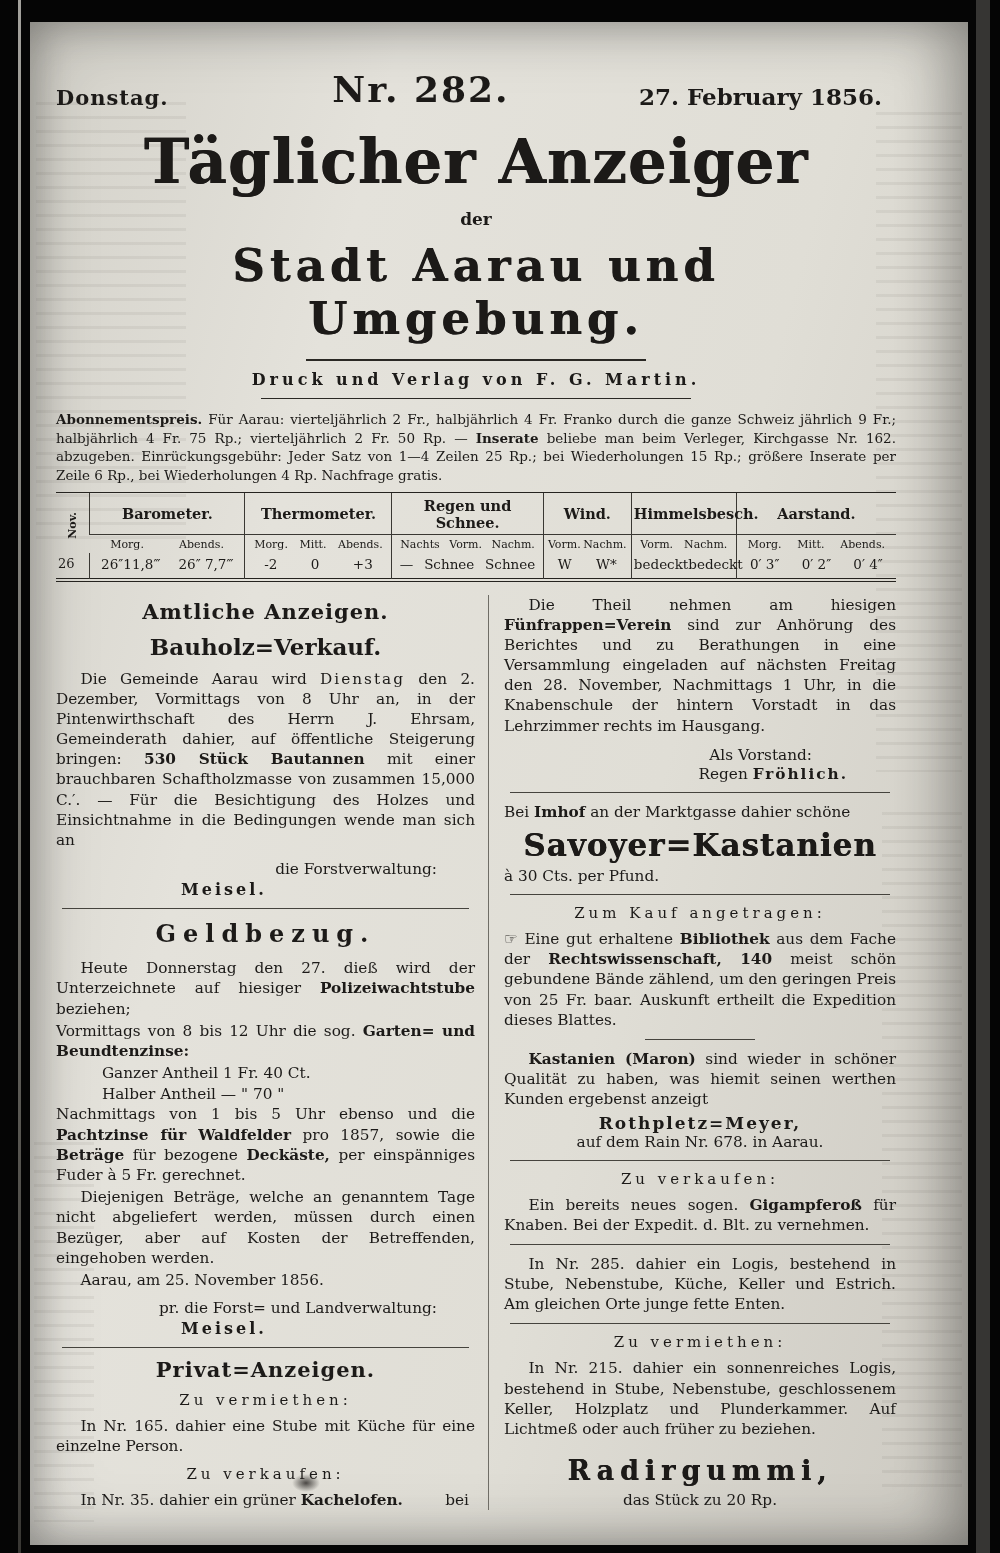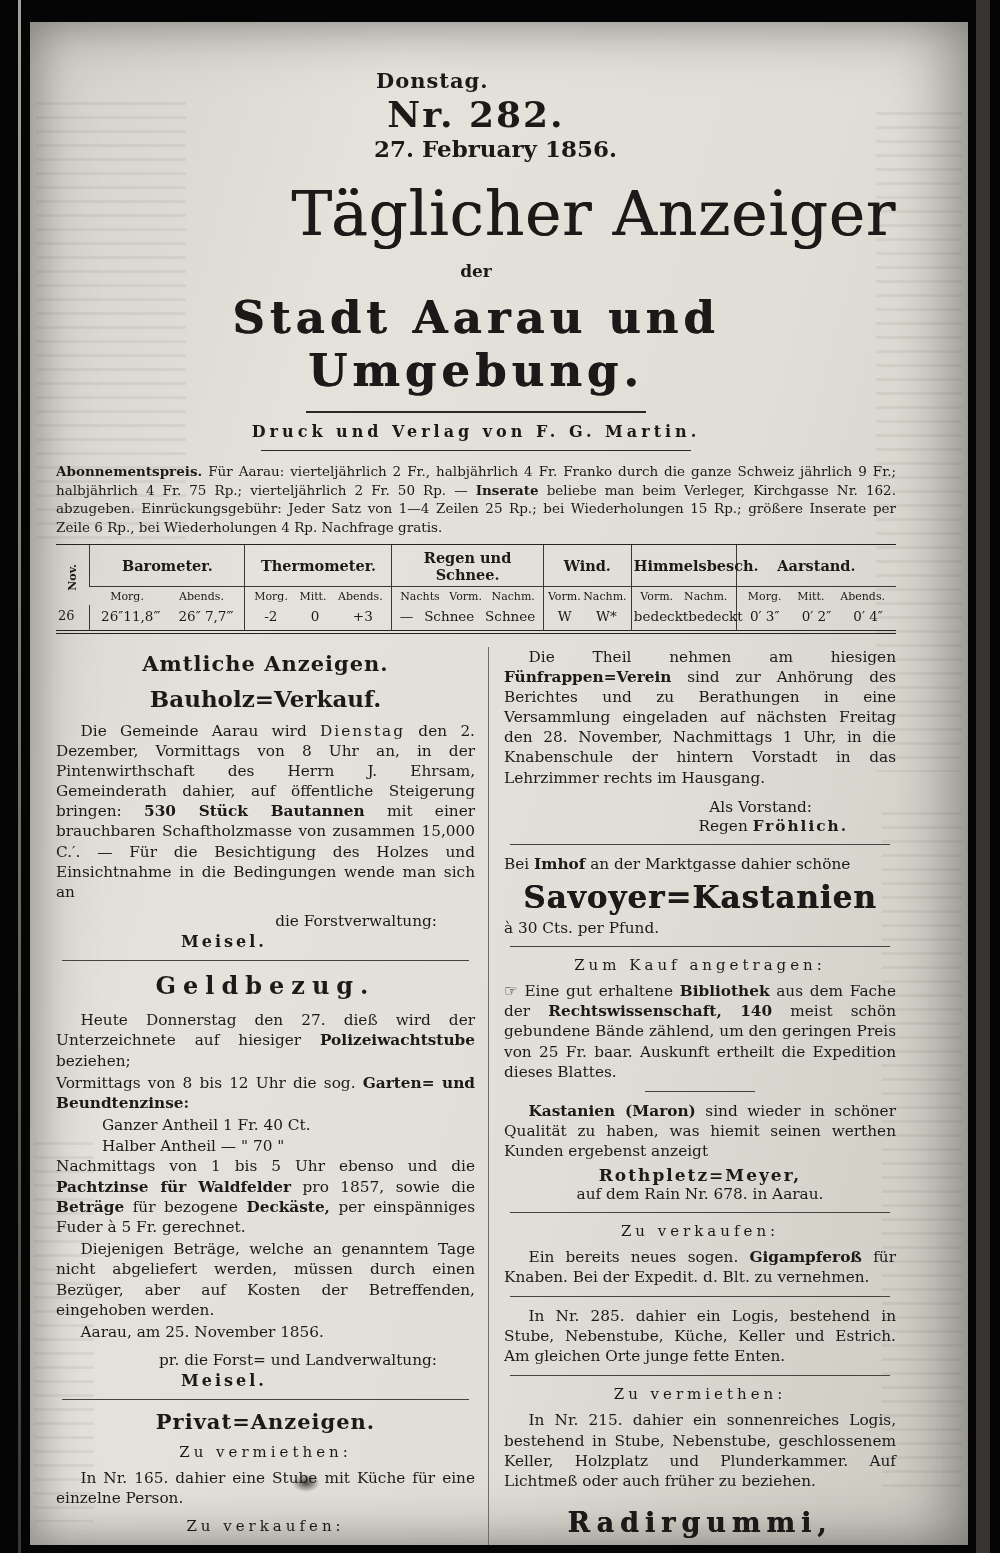--- a/index.html
+++ b/index.html
@@ -15,26 +15,26 @@
   .paper { position:absolute; left:30px; top:22px; width:938px; height:1523px;
       background:linear-gradient(105deg,#d3d1c9,#e4e2db 28%,#e0ded6 62%,#ccc9c1);
       box-shadow: inset 0 0 70px rgba(0,0,0,.22), inset -26px 0 50px rgba(0,0,0,.18), inset 14px 0 30px rgba(0,0,0,.12);
       padding:46px 72px 40px 26px; isolation:isolate; overflow:hidden; }
 
   .ghost { position:absolute; z-index:-1; pointer-events:none; opacity:.45; filter:blur(.7px);
       background:repeating-linear-gradient(180deg, rgba(72,66,58,.16) 0 3px, transparent 3px 14px); }
   .blot { position:absolute; z-index:-1; background:radial-gradient(ellipse, rgba(25,22,20,.75), transparent 70%); }
 
   
-  .issue-line { display:flex; align-items:center;flex-direction:column; }
+  .issue-line { display:flex; align-items:flex-end; }
   .weekday { font-weight:bold; font-size:21px; width:200px; letter-spacing:1px; }
   .issue-no { font-weight:bold; font-size:36px; flex:1; text-align:center; letter-spacing:2px; }
   .issue-date { font-weight:bold; font-size:23px; width:310px; text-align:right; padding-right:14px; }
 
-  .m-title { text-align:right; font-size:61px; font-weight:normal; letter-spacing:1px; margin-top:16px;
+  .m-title { text-align:center; font-size:61px; font-weight:bold; letter-spacing:1px; margin-top:16px;
       text-shadow:.6px 0 0 currentColor; }
   .m-der { text-align:center; font-size:17px; font-weight:bold; margin-top:12px; }
   .m-sub { text-align:center; font-size:45px; font-weight:bold; letter-spacing:5px; margin-top:10px;
       text-shadow:.5px 0 0 currentColor; }
   .rule-a { width:340px; margin:14px auto 9px; border-top:2px solid #2a2824; }
   .imprint { text-align:center; font-size:16px; font-weight:bold; letter-spacing:4px; }
   .rule-b { width:430px; margin:9px auto 11px; border-top:1px solid #2a2824; }
 
   .abo { font-size:13.5px; line-height:1.38; text-align:justify; }
   .rule-c { margin-top:7px; border-top:1.5px solid #25231f; }

